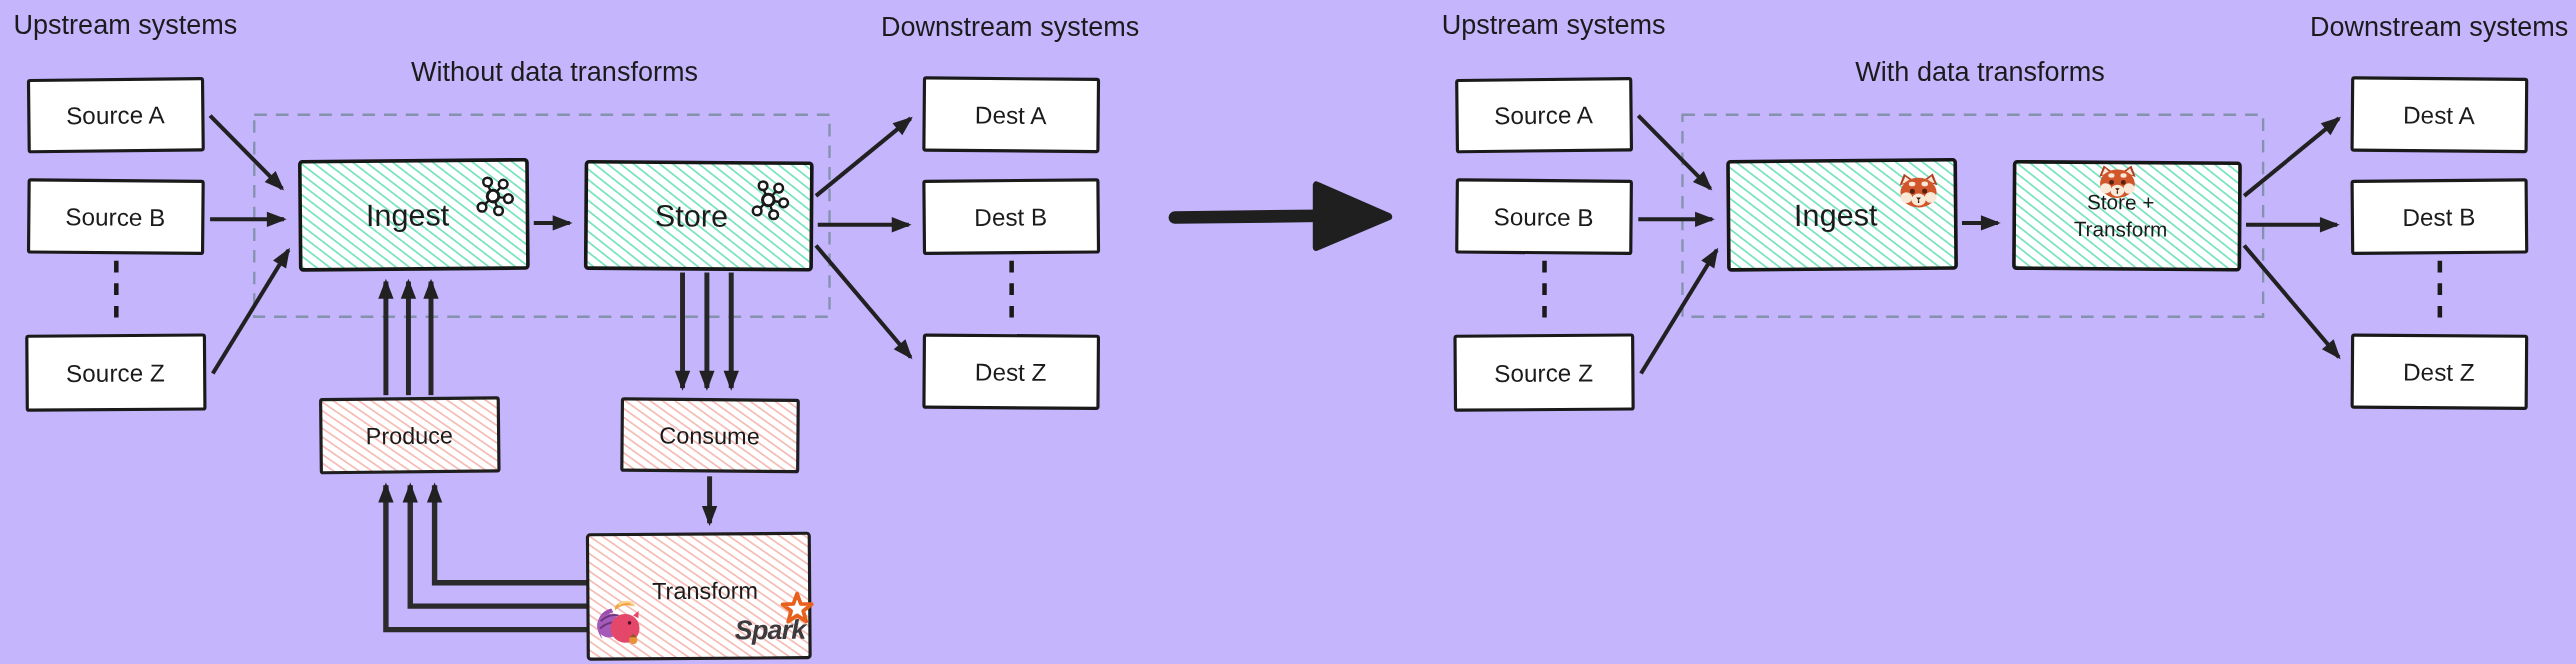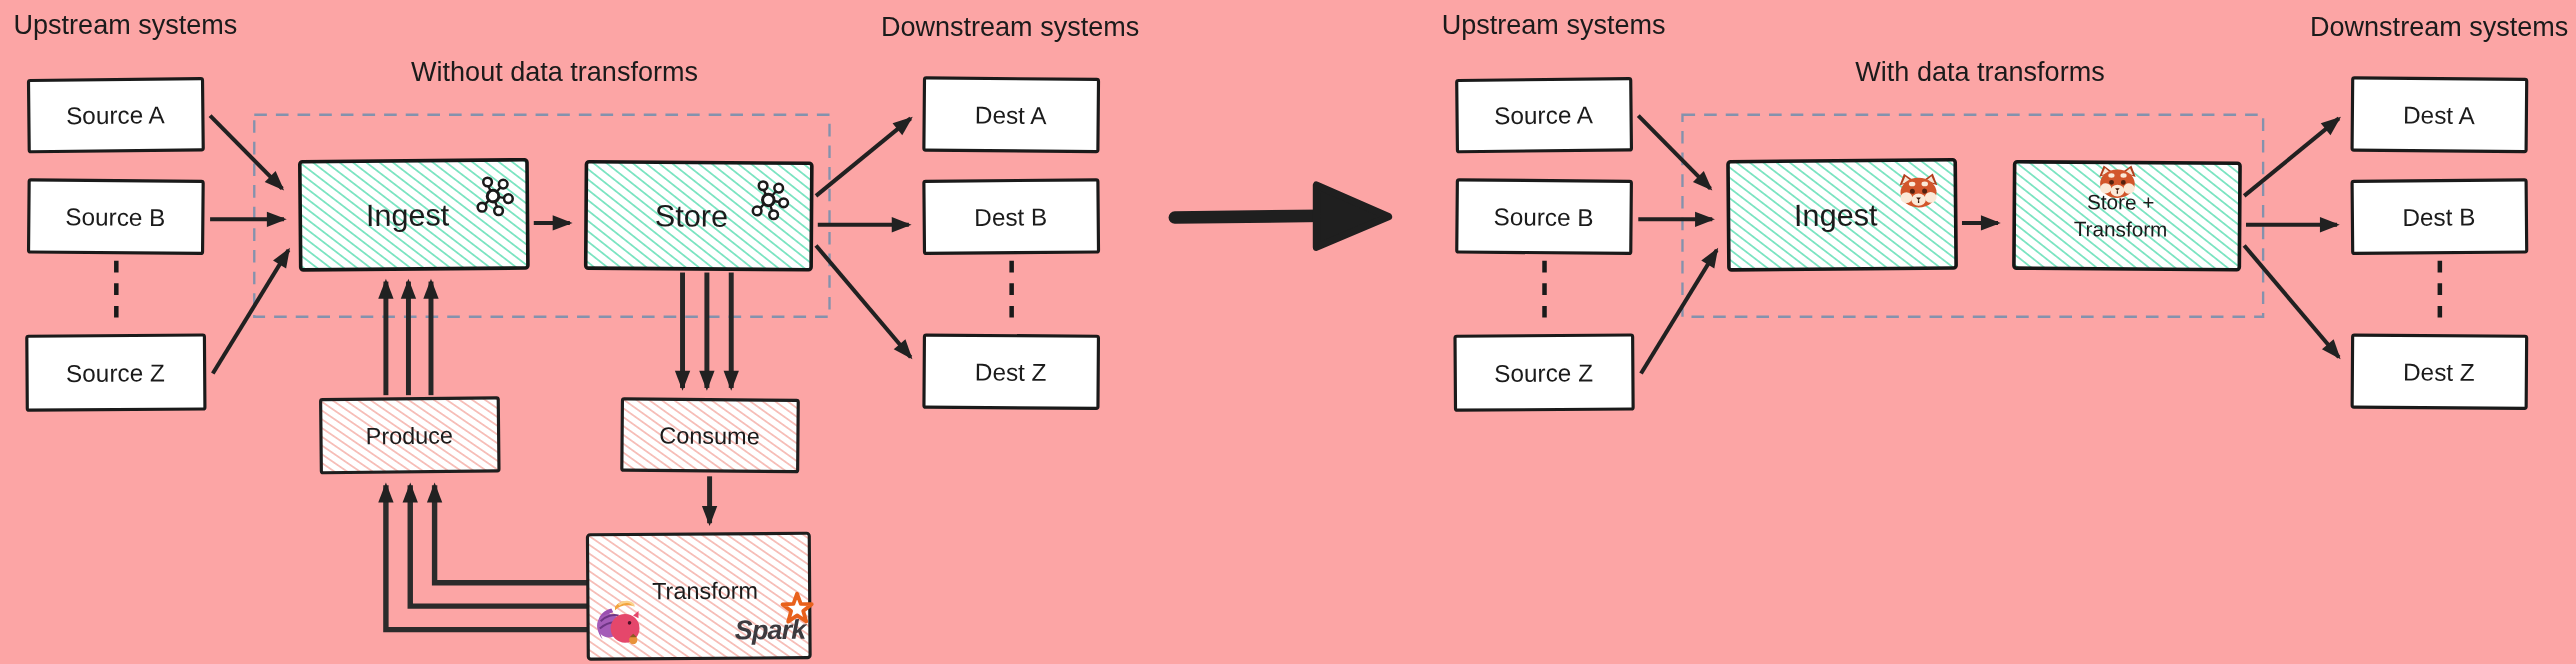--- a/index.html
+++ b/index.html
@@ -1,16 +1,16 @@
 <!DOCTYPE html>
 <html style="font-size:14.4px"><head>
 <meta charset="utf-8">
 <style>
   html, body { margin: 0; padding: 0; background: #ffffff; }
-  .stage { width: 2576px; height: 665px; position: relative; background: #fca5a5; }
+  .stage { width: 2576px; height: 665px; position: relative; background: #c4b5fd; }
   svg { display: block; font-family: "Liberation Sans", "DejaVu Sans", sans-serif; }
 
   .hdr-label   { font-size: 30px; fill: #1b1b1b; }
   .title-label { font-size: 30px; fill: #1b1b1b; }
   .box-label   { font-size: 27px; fill: #1b1b1b; text-anchor: middle; }
   .big-label   { font-size: 34px; fill: #1b1b1b; text-anchor: middle; }
   .mid-label   { font-size: 26px; fill: #1b1b1b; text-anchor: middle; }
   .small-label { font-size: 23px; fill: #1b1b1b; text-anchor: middle; }
   .spark-word  { font-size: 30px; fill: #3d3a3e; font-weight: bold; font-style: italic;
                  text-anchor: end; letter-spacing: -1px; }

